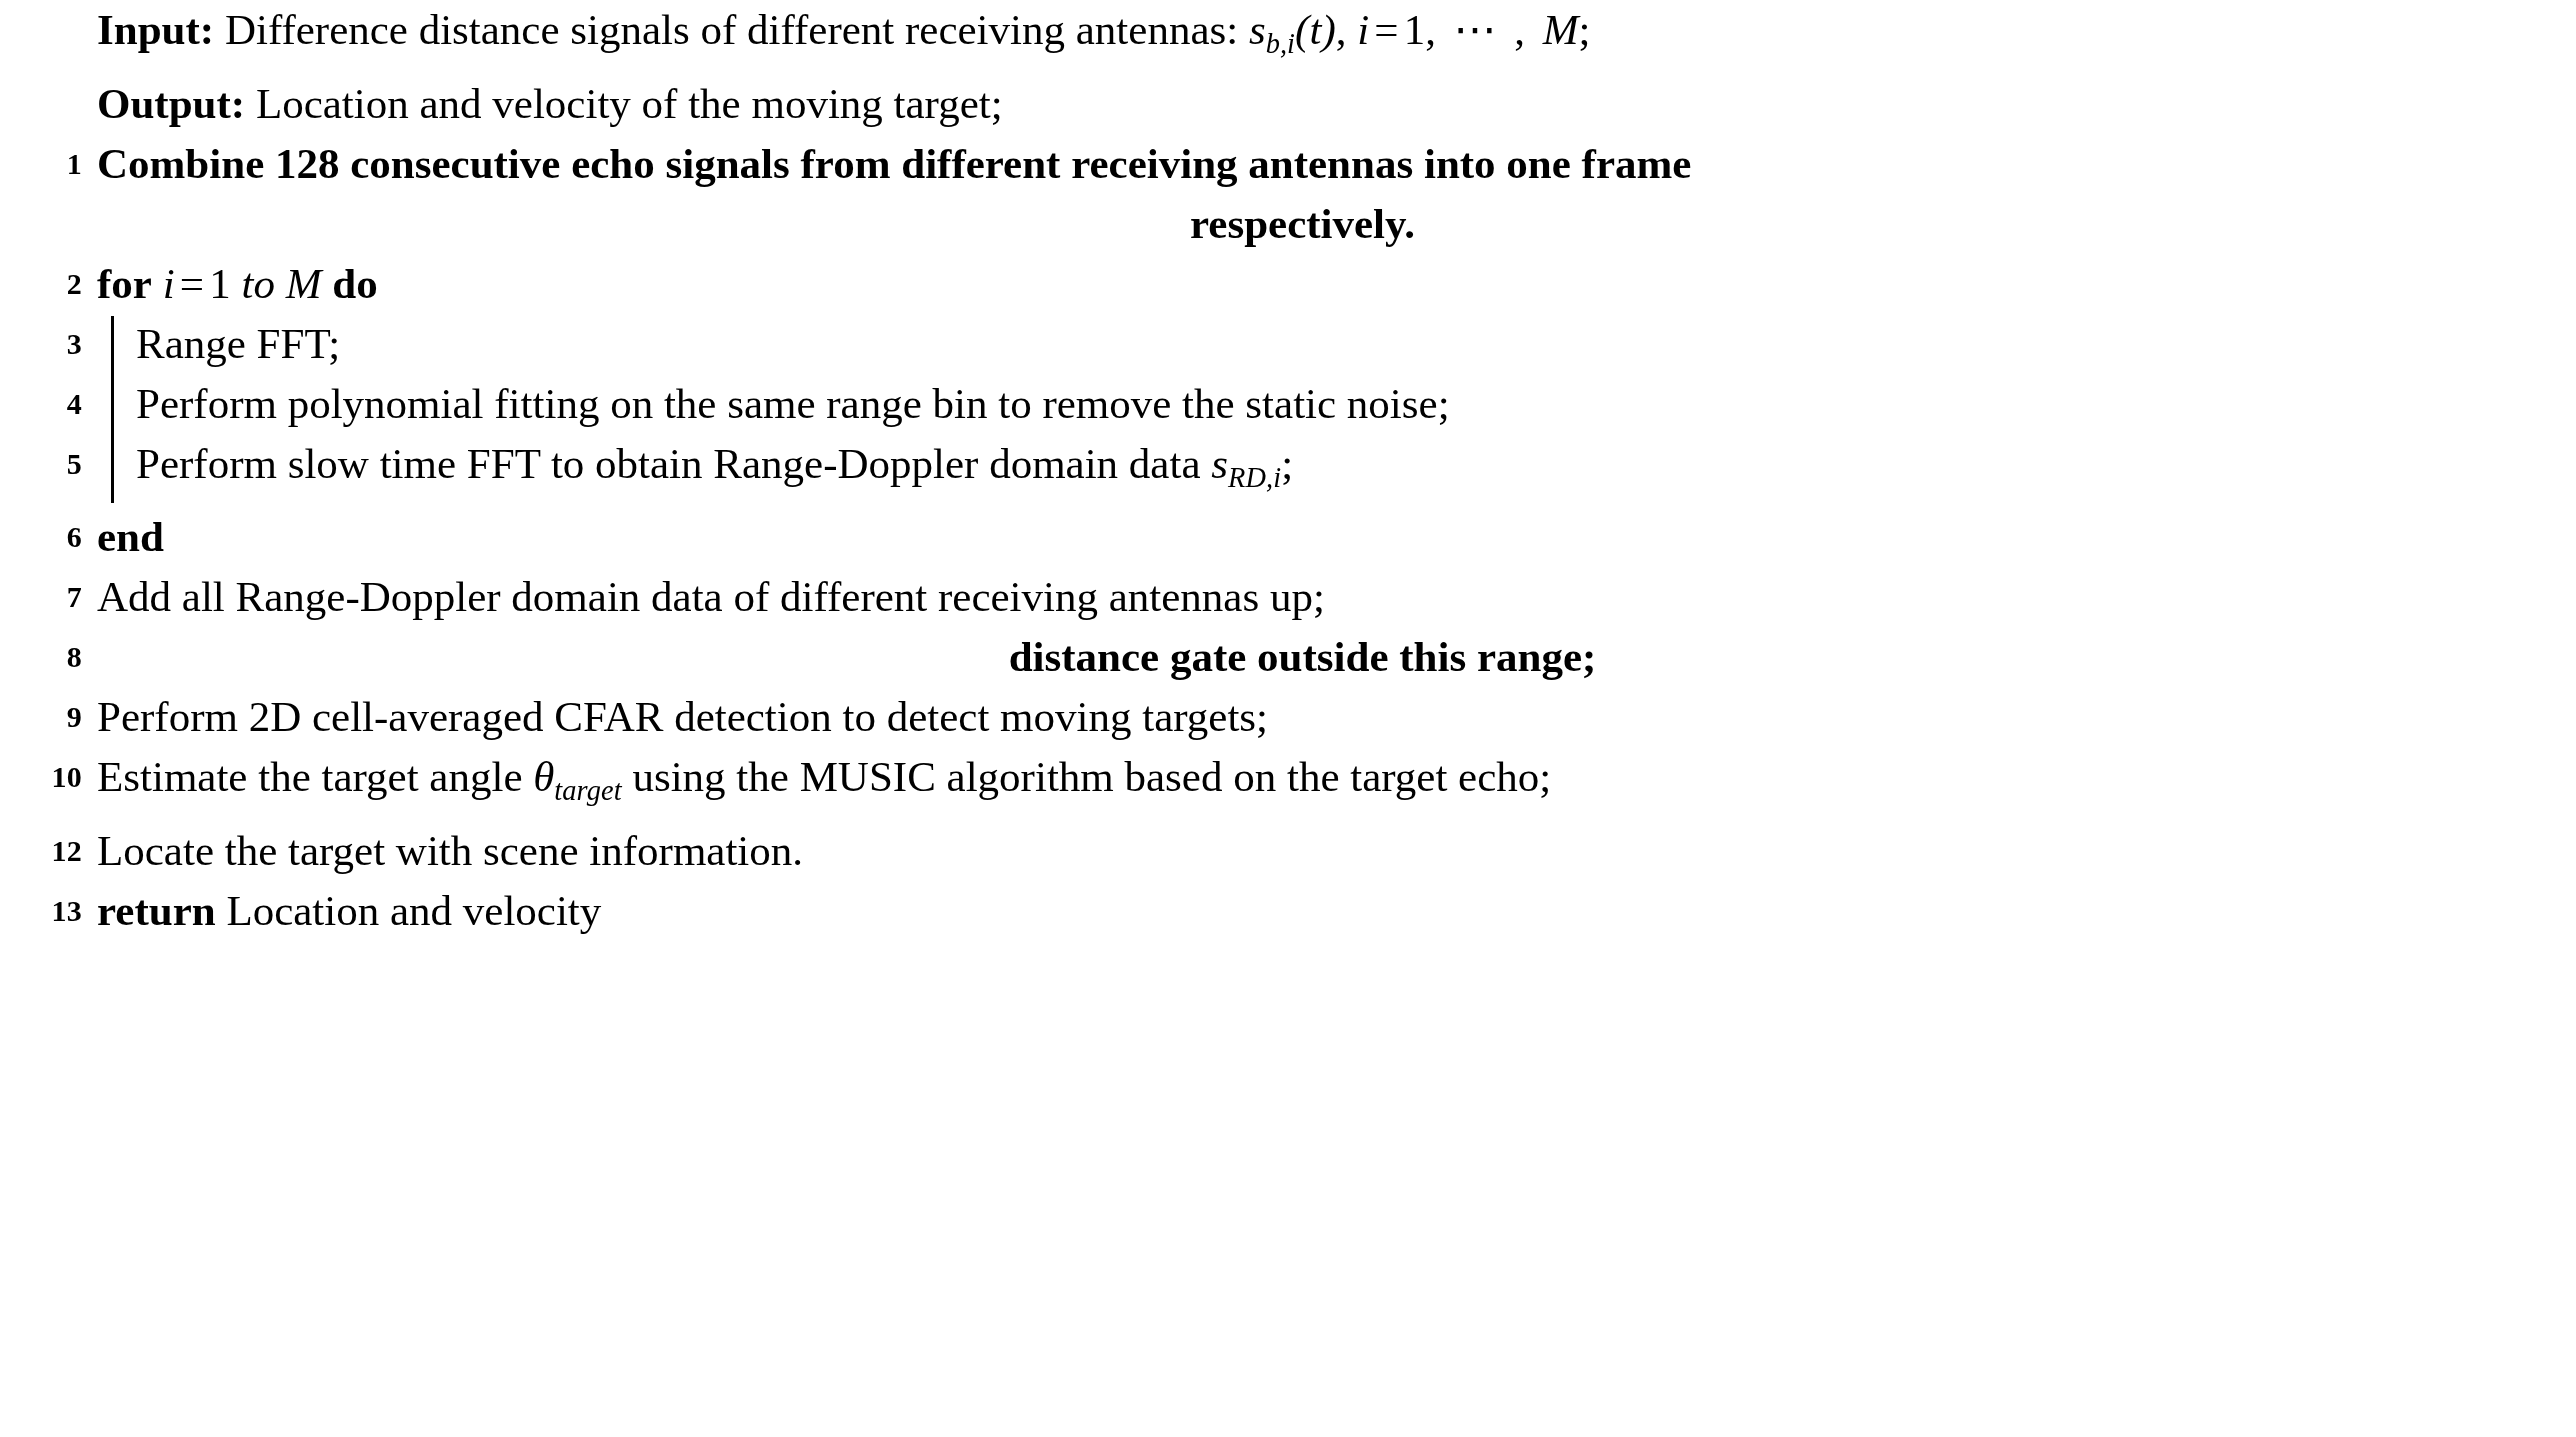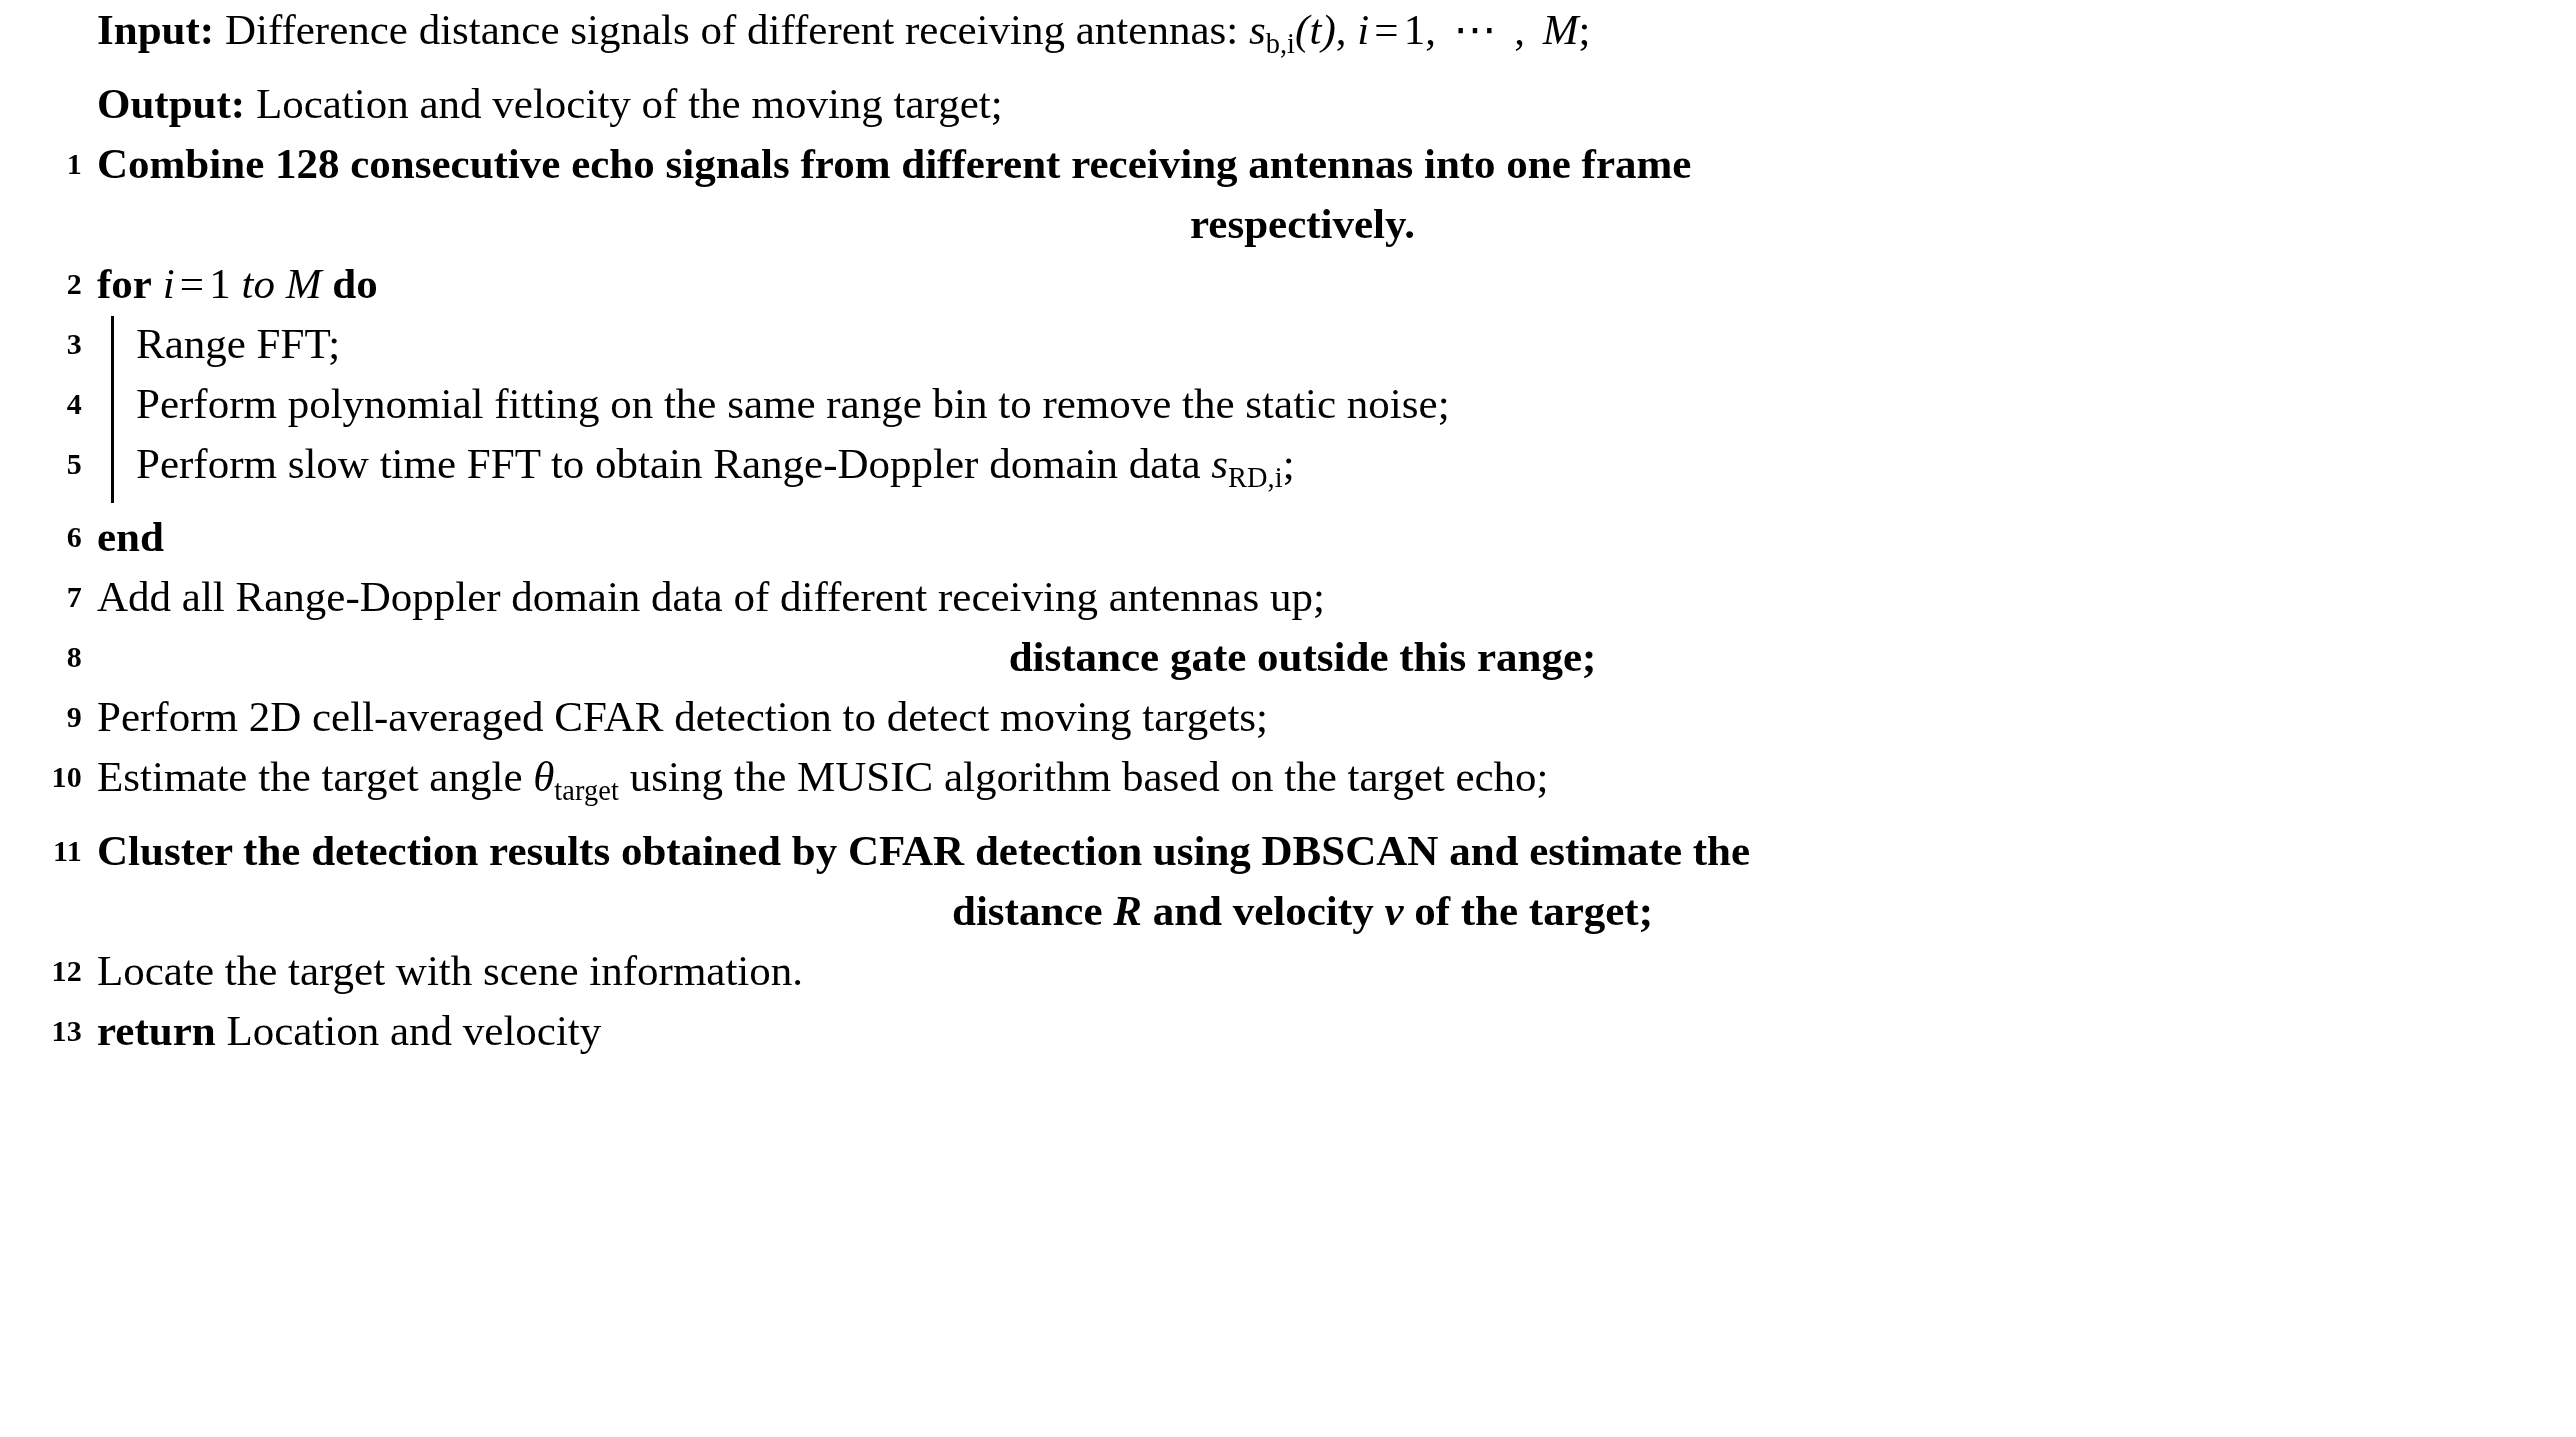--- a/index.html
+++ b/index.html
@@ -69,20 +69,21 @@
   .algo-row.header .row-body { padding-left: 15px; }
 
   .kw { font-weight: bold; margin-top: 19px; }
 
   
   .math { font-style: italic; font-family: "Liberation Serif", "DejaVu Serif", serif; }
   .mathup { font-style: normal; }
   .sub {
     font-size: 0.66em;
     vertical-align: -0.30em;
+    font-style: italic;
     letter-spacing: 0.1px;
   }
   .op { font-style: normal; padding: 0 0.12em; }
   .dots { font-style: normal; letter-spacing: 0.08em; }
 
   
   .loop-body {
     position: relative;
   }
   .loop-rule {
@@ -179,27 +180,20 @@
     <div class="row-body">Perform 2D cell-averaged CFAR detection to detect moving targets;</div>
   </div>
 
   <div class="algo-row">
     <div class="line-no">10</div>
     <div class="row-body">
       <span>Estimate the target angle </span><span class="math">θ</span><span class="sub">target</span><span> using the MUSIC algorithm based on the target echo;</span>
     </div>
   </div>
 
-  <div class="algo-row">
-    <div class="line-no">11</div>
-    <div class="row-body hang">
-      <span>Cluster the detection results obtained by CFAR detection using DBSCAN and estimate the</span>
-      <span class="cont"><span>distance </span><span class="math">R</span><span> and velocity </span><span class="math">v</span><span> of the target;</span></span>
-    </div>
-  </div>
 
   <div class="algo-row">
     <div class="line-no">12</div>
     <div class="row-body">Locate the target with scene information.</div>
   </div>
 
   <div class="algo-row">
     <div class="line-no">13</div>
     <div class="row-body">
       <span class="kw">return</span><span> Location and velocity</span>

